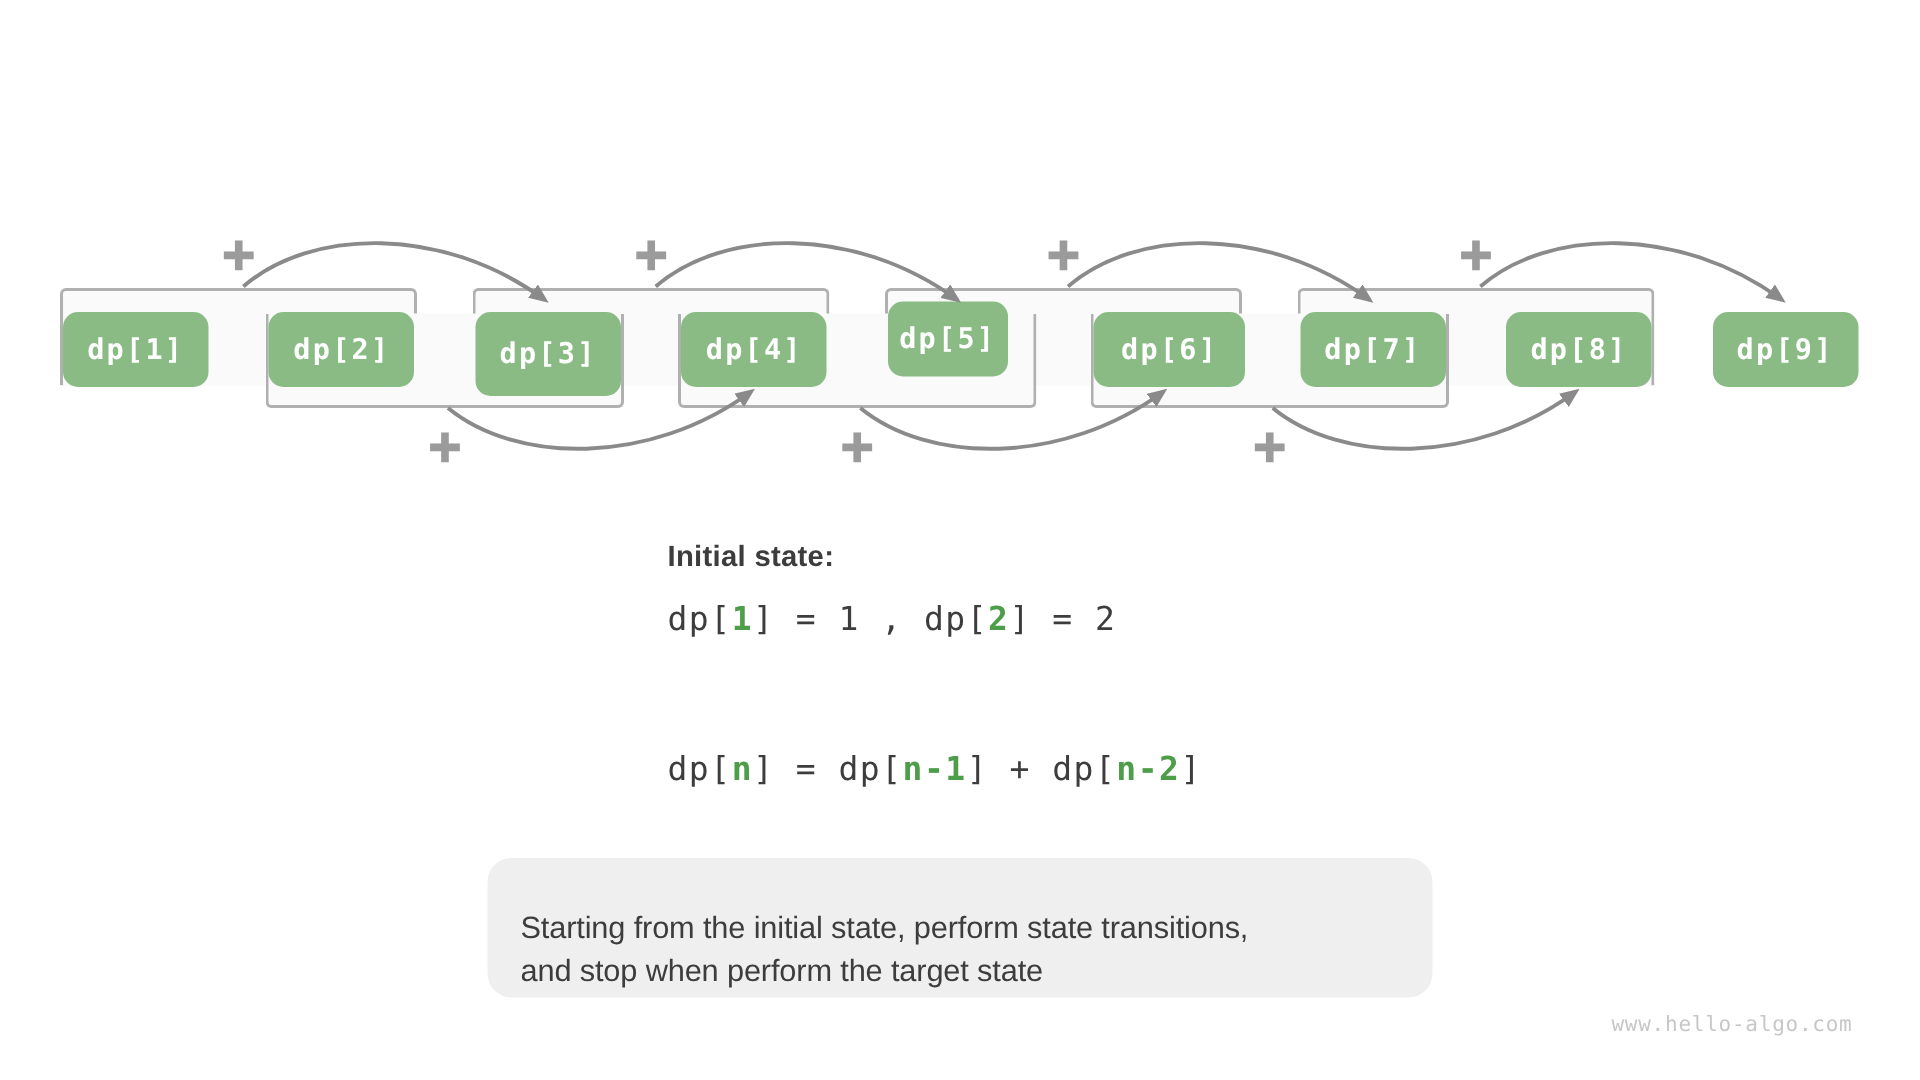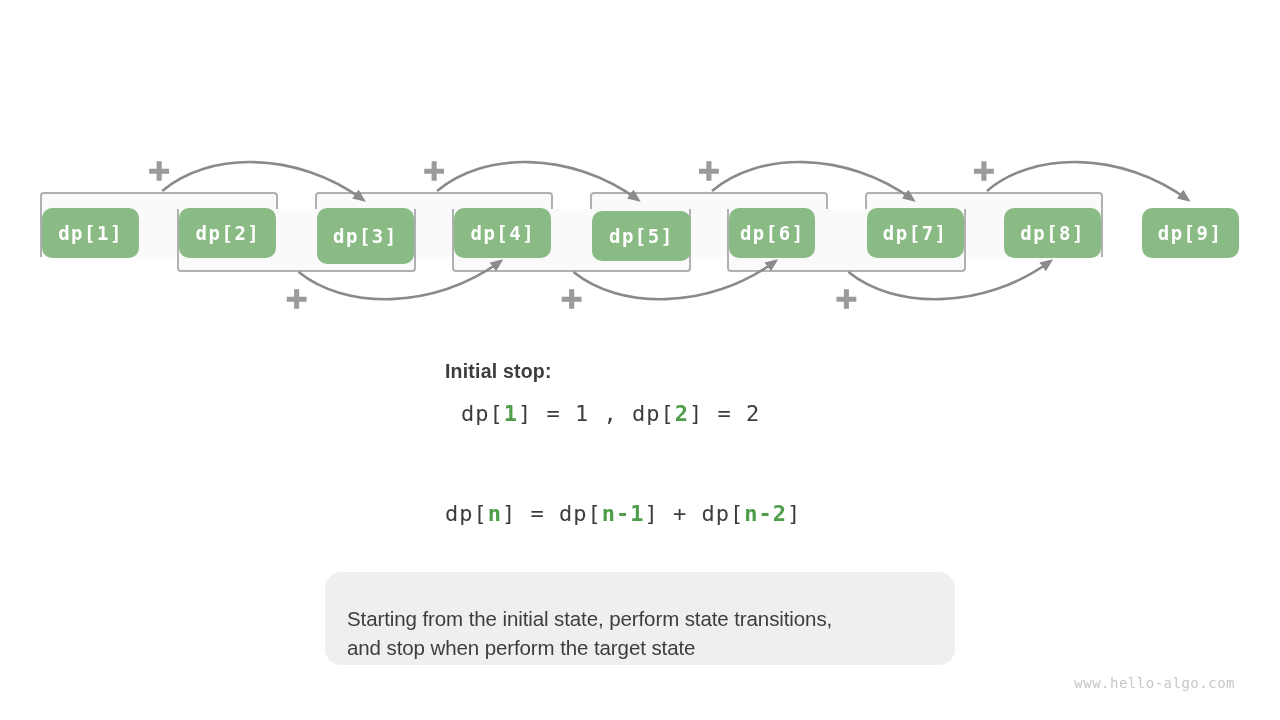--- a/index.html
+++ b/index.html
@@ -65,22 +65,22 @@
       <div class="bracket top" style="left: 864.7px; top: 192px; width: 238.45px; height: 65px;"></div>
       <div class="bracket bottom" style="left: 177.45px; top: 209px; width: 238.45px; height: 63px;"></div>
       <div class="bracket bottom" style="left: 452.35px; top: 209px; width: 238.45px; height: 63px;"></div>
       <div class="bracket bottom" style="left: 727.25px; top: 209px; width: 238.45px; height: 63px;"></div>
     </div>
   <div id="box-layer">
       <div class="dp-box" style="left: 42px; top: 208px; width: 97px; height: 50px;">dp[1]</div>
       <div class="dp-box" style="left: 179.45px; top: 208px; width: 97px; height: 50px;">dp[2]</div>
       <div class="dp-box" style="left: 316.9px; top: 208px; width: 97px; height: 56px;">dp[3]</div>
       <div class="dp-box" style="left: 454.35px; top: 208px; width: 97px; height: 50px;">dp[4]</div>
-      <div class="dp-box" style="left: 591.8px; top: 211px; width: 99px; height: 50px;">dp[5]</div>
-      <div class="dp-box" style="left: 729.25px; top: 208px; width: 86px; height: 50px;">dp[6]</div>
+      <div class="dp-box" style="left: 591.8px; top: 201px; width: 80px; height: 50px;">dp[5]</div>
+      <div class="dp-box" style="left: 729.25px; top: 208px; width: 101px; height: 50px;">dp[6]</div>
       <div class="dp-box" style="left: 866.7px; top: 208px; width: 97px; height: 50px;">dp[7]</div>
       <div class="dp-box" style="left: 1004.15px; top: 208px; width: 97px; height: 50px;">dp[8]</div>
       <div class="dp-box" style="left: 1141.6px; top: 208px; width: 97px; height: 50px;">dp[9]</div>
     </div>
   <div id="plus-layer">
       <span class="plus" style="left: 159.225px; top: 170px;">+</span>
       <span class="plus" style="left: 434.125px; top: 170px;">+</span>
       <span class="plus" style="left: 709.025px; top: 170px;">+</span>
       <span class="plus" style="left: 983.925px; top: 170px;">+</span>
       <span class="plus" style="left: 296.675px; top: 298px;">+</span>
@@ -98,22 +98,22 @@
         <path d="M 162.225 191 C 207.225 152, 295.4 150, 363.4 200" stroke="#8a8a8a" stroke-width="2.6" marker-end="url(#ah)"></path>
         <path d="M 437.125 191 C 482.125 152, 570.3 150, 638.3 200" stroke="#8a8a8a" stroke-width="2.6" marker-end="url(#ah)"></path>
         <path d="M 712.025 191 C 757.025 152, 845.1999999999999 150, 913.1999999999999 200" stroke="#8a8a8a" stroke-width="2.6" marker-end="url(#ah)"></path>
         <path d="M 986.925 191 C 1031.925 152, 1120.1 150, 1188.1 200" stroke="#8a8a8a" stroke-width="2.6" marker-end="url(#ah)"></path>
         <path d="M 298.67499999999995 272 C 343.67499999999995 309, 432.84999999999997 311, 500.84999999999997 261" stroke="#8a8a8a" stroke-width="2.6" marker-end="url(#ah)"></path>
         <path d="M 573.5749999999999 272 C 618.5749999999999 309, 707.75 311, 775.75 261" stroke="#8a8a8a" stroke-width="2.6" marker-end="url(#ah)"></path>
         <path d="M 848.475 272 C 893.475 309, 982.6499999999999 311, 1050.6499999999999 261" stroke="#8a8a8a" stroke-width="2.6" marker-end="url(#ah)"></path>
       </g>
   </svg>
 
-  <div class="section-heading" style="top:360px;">Initial stop:</div>
-  <div class="equation" style="top:401px;margin-left:16px;"><span class="part-dark">dp[</span><span class="part-green">1</span><span class="part-dark">] = 1 , dp[</span><span class="part-green">2</span><span class="part-dark">] = 2</span></div>
+  <div class="section-heading" style="top:360px;">Initial state:</div>
+  <div class="equation" style="top:401px;"><span class="part-dark">dp[</span><span class="part-green">1</span><span class="part-dark">] = 1 , dp[</span><span class="part-green">2</span><span class="part-dark">] = 2</span></div>
 
   <div class="equation" style="top:501px;"><span class="part-dark">dp[</span><span class="part-green">n</span><span class="part-dark">] = dp[</span><span class="part-green">n-1</span><span class="part-dark">] + dp[</span><span class="part-green">n-2</span><span class="part-dark">]</span></div>
 
   <div class="note-box">
       <div class="note-line">Starting from the initial state, perform state transitions,</div>
       <div class="note-line">and stop when perform the target state</div>
     </div>
 
   <div class="watermark">www.hello-algo.com</div>
 </div>

